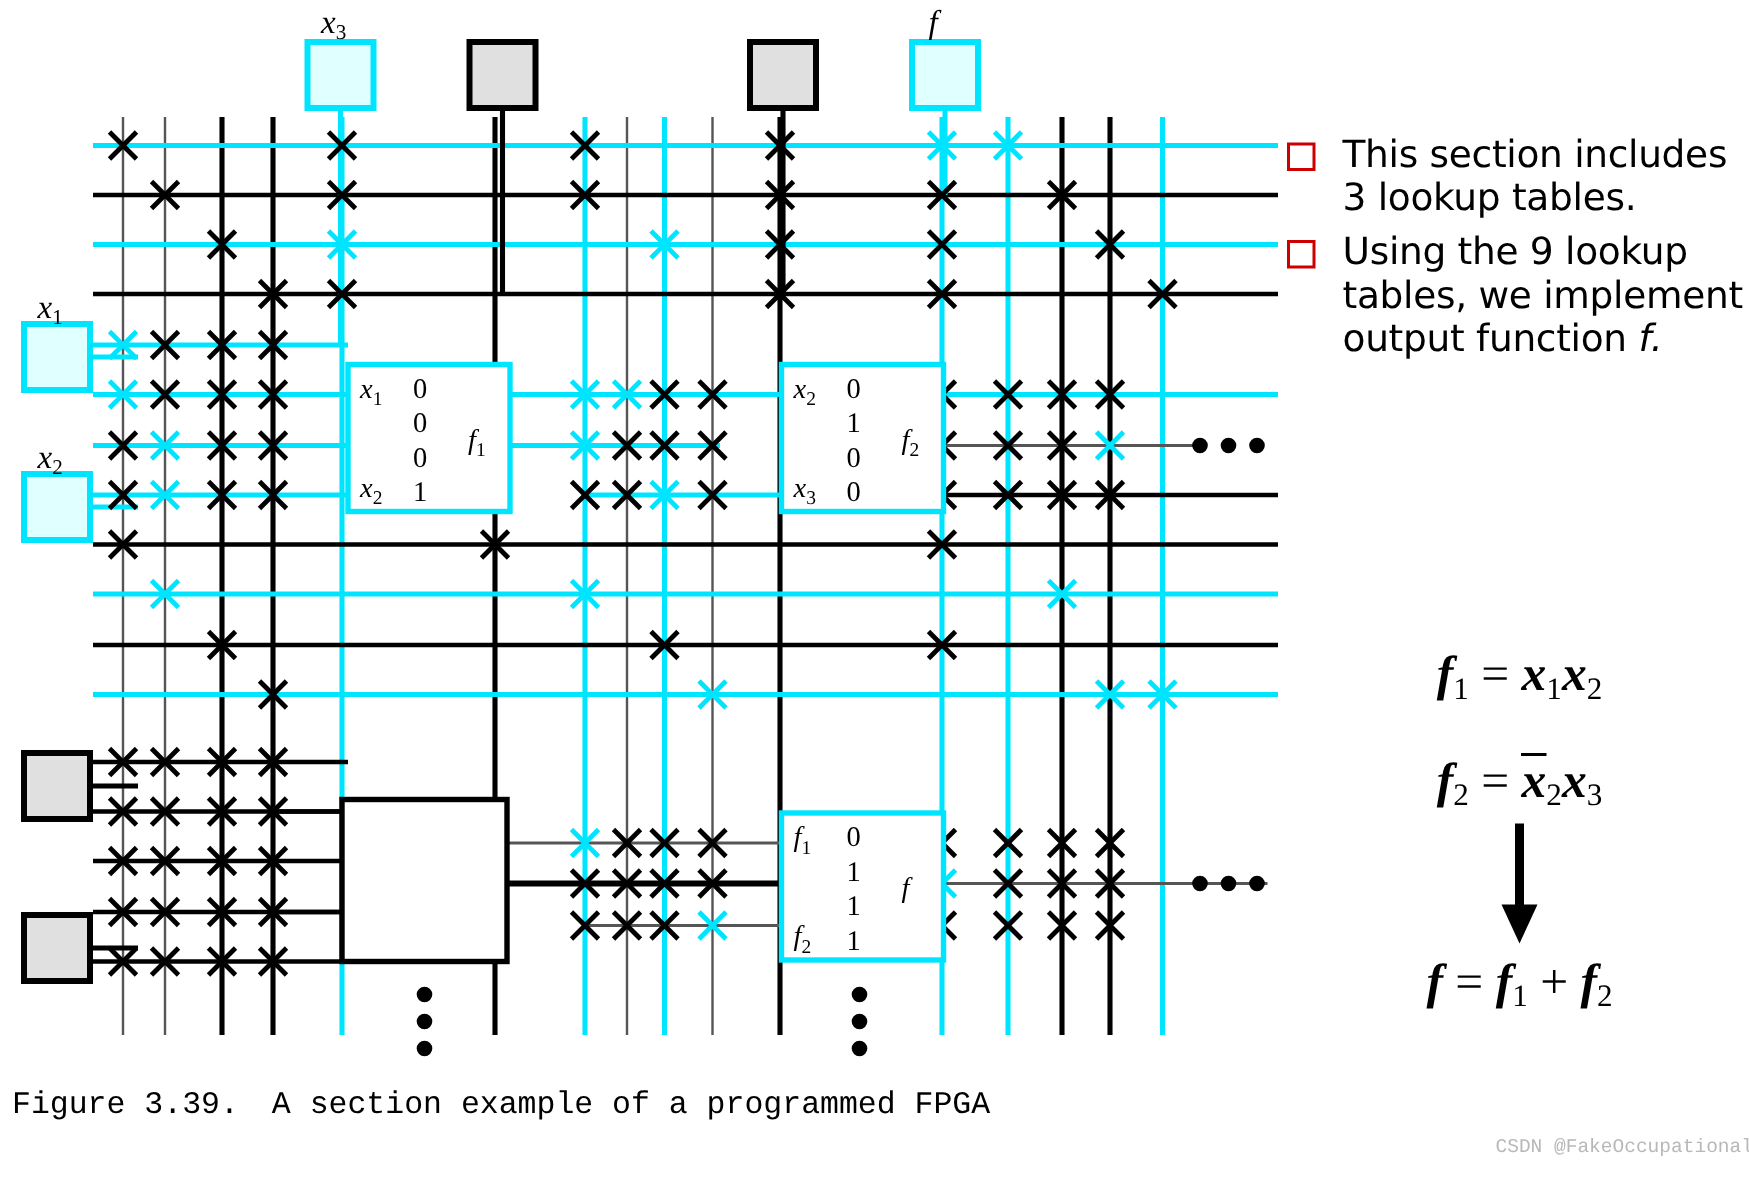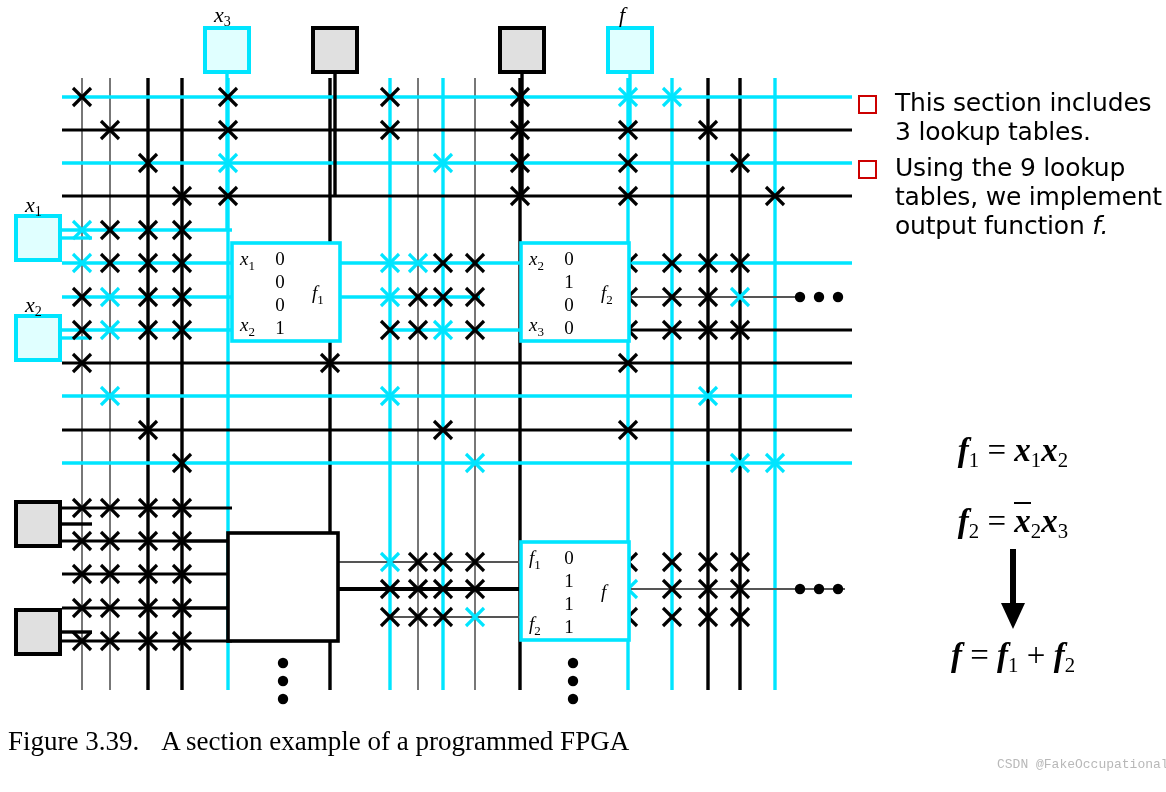--- a/index.html
+++ b/index.html
@@ -37,22 +37,22 @@
     font-family:"Liberation Serif", serif;
     font-size:33px;color:#000;margin:0 0 30px 0;white-space:nowrap;
   }
   .eq .bf{font-weight:bold;font-style:italic;}
   .eq sub{font-size:0.63em;font-weight:normal;font-style:normal;vertical-align:-0.28em;}
   .eq .ovl{border-top:2px solid #000;display:inline-block;line-height:1.0;padding-top:1px;}
 
   
   .caption{
     position:absolute;left:8px;top:726px;
-    font-family:Liberation Serif, serif;
-    font-size:27px;color:#000;white-space:nowrap;
+    font-family:Liberation Mono, monospace;
+    font-size:21px;color:#000;white-space:nowrap;
   }
   .caption .gap{display:inline-block;width:22px;}
   .watermark{
     position:absolute;left:997px;top:757px;
     font-family:Liberation Mono, monospace;
     font-size:13px;color:#b8b8b8;white-space:nowrap;
   }
 
   
   .plabel{

